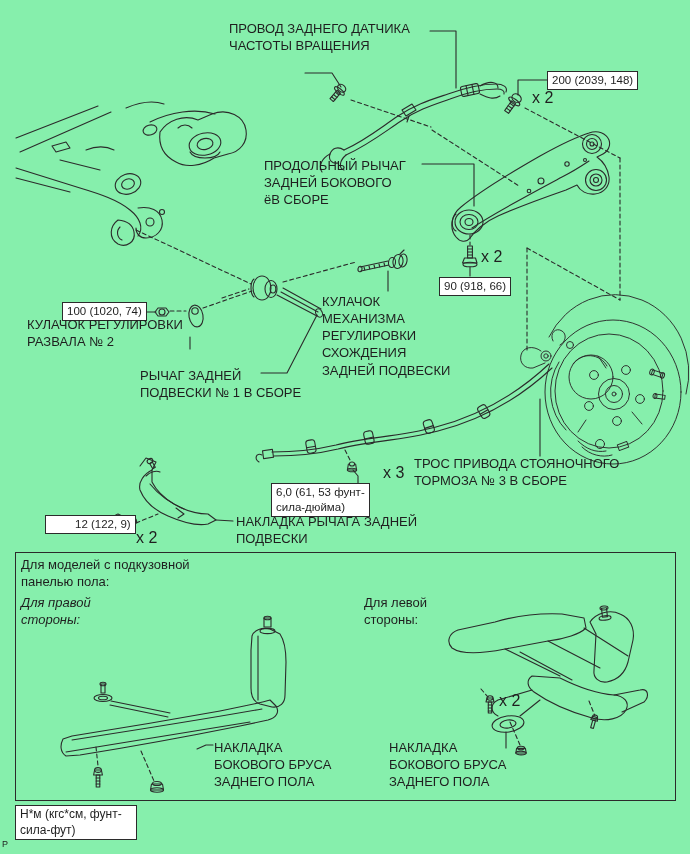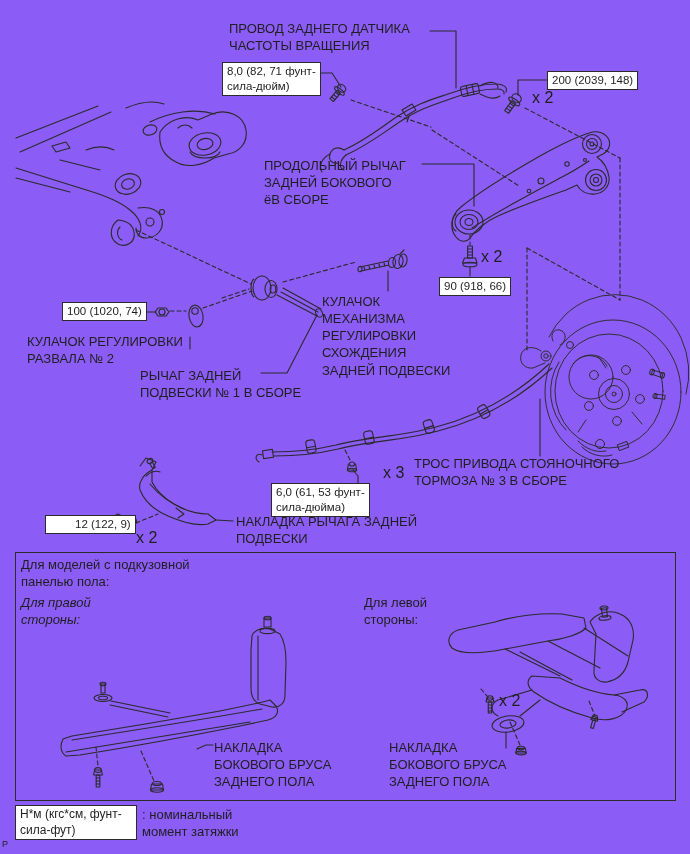--- a/index.html
+++ b/index.html
@@ -1,16 +1,16 @@
 <!DOCTYPE html>
 <html><head>
 <meta charset="utf-8">
 <style>
   html,body{margin:0;padding:0;background:#fff;}
-  .page{position:relative;width:690px;height:854px;background:#8b5cf6;overflow:hidden;
+  .page{position:relative;width:690px;height:854px;background:#86efac;overflow:hidden;
         font-family:"Liberation Sans", sans-serif;color:#1f1f1f;}
   .art{position:absolute;left:0;top:0;z-index:0;}
   .lbl{position:absolute;z-index:2;font-size:13px;line-height:1.32;white-space:pre-line;color:#1f1f1f;}
   .qty{position:absolute;z-index:2;font-size:16px;color:#1f1f1f;}
   .tq{position:absolute;z-index:2;border:1.4px solid #2b2b2b;background:#fff;
       padding:1px 4px;font-size:11.5px;line-height:1.3;white-space:pre-line;color:#1f1f1f;}
   .frame{position:absolute;z-index:1;border:1.4px solid #2b2b2b;background:transparent;}
   .legendbox{position:absolute;z-index:2;border:1.6px solid #2b2b2b;background:#fff;
       padding:1px 4px;font-size:12px;line-height:1.3;white-space:pre-line;color:#1f1f1f;}
   .marker{position:absolute;z-index:2;font-size:9px;color:#1f1f1f;}
@@ -328,35 +328,33 @@
     <g transform="translate(521,750)">
       <ellipse cx="0" cy="-2" rx="3.6" ry="1.8"></ellipse>
           <path d="M-4.4,-1.6 L-5.2,3 L5.2,3 L4.4,-1.6 Z"></path>
           <ellipse cx="0" cy="3" rx="5.2" ry="1.9"></ellipse>
     </g>
   </g>
 </svg>
 
 <div class="lbl" style="left:229px;top:20px;">ПРОВОД ЗАДНЕГО ДАТЧИКА
 ЧАСТОТЫ ВРАЩЕНИЯ</div>
-<div class="tq" style="left:222px;top:62px;">8,0 (82, 71 фунт-
-сила-дюйм)</div>
 
 <div class="tq" style="left:547px;top:71px;">200 (2039, 148)</div>
 <div class="qty" style="left:532px;top:89px;">x 2</div>
 
 <div class="lbl" style="left:264px;top:157px;">ПРОДОЛЬНЫЙ РЫЧАГ
 ЗАДНЕЙ БОКОВОГО
 ёВ СБОРЕ</div>
 
 <div class="qty" style="left:481px;top:248px;">x 2</div>
 <div class="tq" style="left:439px;top:277px;">90 (918, 66)</div>
 
 <div class="tq" style="left:62px;top:302px;">100 (1020, 74)</div>
-<div class="lbl" style="left:27px;top:333px;">КУЛАЧОК РЕГУЛИРОВКИ
+<div class="lbl" style="left:27px;top:316px;">КУЛАЧОК РЕГУЛИРОВКИ
 РАЗВАЛА № 2</div>
 <div class="lbl" style="left:140px;top:367px;">РЫЧАГ ЗАДНЕЙ
 ПОДВЕСКИ № 1 В СБОРЕ</div>
 <div class="lbl" style="left:322px;top:293px;">КУЛАЧОК
 МЕХАНИЗМА
 РЕГУЛИРОВКИ
 СХОЖДЕНИЯ
 ЗАДНЕЙ ПОДВЕСКИ</div>
 
 <div class="lbl" style="left:414px;top:455px;">ТРОС ПРИВОДА СТОЯНОЧНОГО
@@ -380,17 +378,15 @@
 <div class="lbl" style="left:214px;top:739px;">НАКЛАДКА
 БОКОВОГО БРУСА
 ЗАДНЕГО ПОЛА</div>
 <div class="lbl" style="left:389px;top:739px;">НАКЛАДКА
 БОКОВОГО БРУСА
 ЗАДНЕГО ПОЛА</div>
 <div class="qty" style="left:499px;top:692px;">x 2</div>
 
 <div class="legendbox" style="left:15px;top:805px;width:112px;">Н*м (кгс*см, фунт-
 сила-фут)</div>
-<div class="lbl" style="left:142px;top:806px;">: номинальный
-момент затяжки</div>
 <div class="marker" style="left:2px;top:839px;">P</div>
 
 </div>
 
 </body></html>

